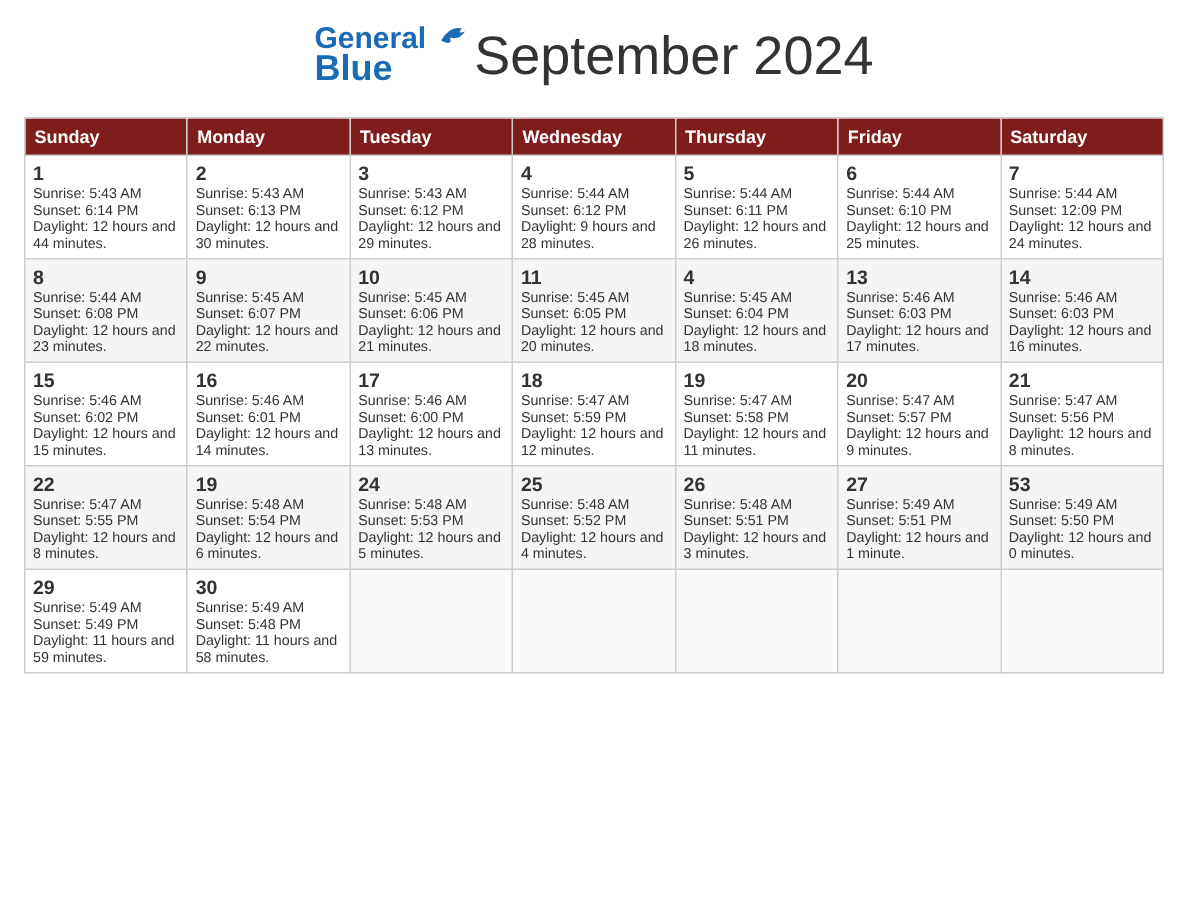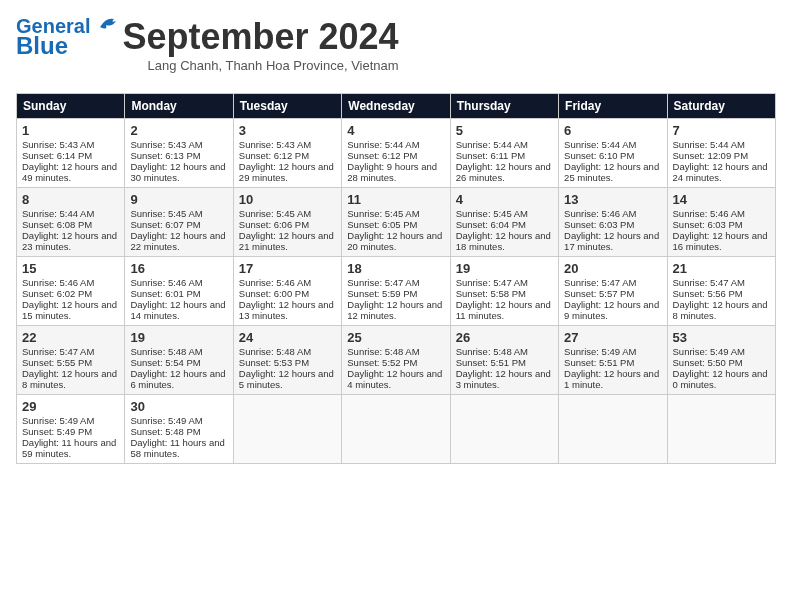--- a/index.html
+++ b/index.html
@@ -5,55 +5,55 @@
     * { box-sizing: border-box; margin: 0; padding: 0; }
     body {
       font-family: Arial, sans-serif;
       background: #fff;
       width: 792px;
       min-height: 612px;
       padding: 16px;
     }
     .header {
       display: flex;
-      justify-content: flex-start;
+      justify-content: center;
       align-items: flex-start;
       margin-bottom: 20px;
     }
     .logo {
       display: flex;
       flex-direction: column;
       align-items: flex-start;
     }
     .logo-text {
       font-size: 20px;
       font-weight: bold;
       color: #333;
       line-height: 1;
     }
     .logo-text span { color: #1a6bb5; }
     .title-block {
       text-align: right;
     }
     .month-title {
       font-size: 36px;
-      font-weight: bold;
+      font-weight: normal;
       color: #333;
     }
     .subtitle {
       font-size: 13px;
       color: #555;
     }
     .calendar {
       width: 100%;
       border-collapse: collapse;
       margin-top: 8px;
     }
     .calendar th {
-      background: #0f172a;
+      background: #7f1d1d;
       color: #fff;
       font-size: 12px;
       font-weight: bold;
       text-align: left;
       padding: 5px 6px;
       border: 1px solid #ccc;
     }
     .calendar td {
       vertical-align: top;
       border: 1px solid #ccc;
@@ -82,21 +82,20 @@
         <span>General</span>
       </span>
       <svg width="30" height="22" viewBox="0 0 30 22" style="margin-left:2px;margin-top:-4px;">
         <path d="M8 14 Q14 4 22 6 Q18 10 24 8 Q20 14 14 12 Q16 18 8 14Z" fill="#1a6bb5"></path>
       </svg>
     </div>
     <span class="logo-text" style="color:#1a6bb5;font-size:24px;margin-top:-2px;">Blue</span>
   </div>
   <div class="title-block">
     <div class="month-title">September 2024</div>
-    <div class="subtitle">Lang Chanh, Thanh Hoa Province, Vietnam</div>
   </div>
 </div>
 
 <table class="calendar">
   <thead>
     <tr>
     <th>Sunday</th>
         <th>Monday</th>
         <th>Tuesday</th>
         <th>Wednesday</th>
@@ -104,21 +103,21 @@
         <th>Friday</th>
         <th>Saturday</th>
       </tr>
   </thead>
   <tbody id="calendar-body">
   <tr>
         <td>
         <span class="day-num">1</span>
         <span>Sunrise: 5:43 AM</span><br>
         <span>Sunset: 6:14 PM</span><br>
-        <span>Daylight: 12 hours and 49 minutes.</span>
+        <span>Daylight: 12 hours and 44 minutes.</span>
       </td>
         <td>
         <span class="day-num">2</span>
         <span>Sunrise: 5:43 AM</span><br>
         <span>Sunset: 6:13 PM</span><br>
         <span>Daylight: 12 hours and 30 minutes.</span>
       </td>
         <td>
         <span class="day-num">3</span>
         <span>Sunrise: 5:43 AM</span><br>

